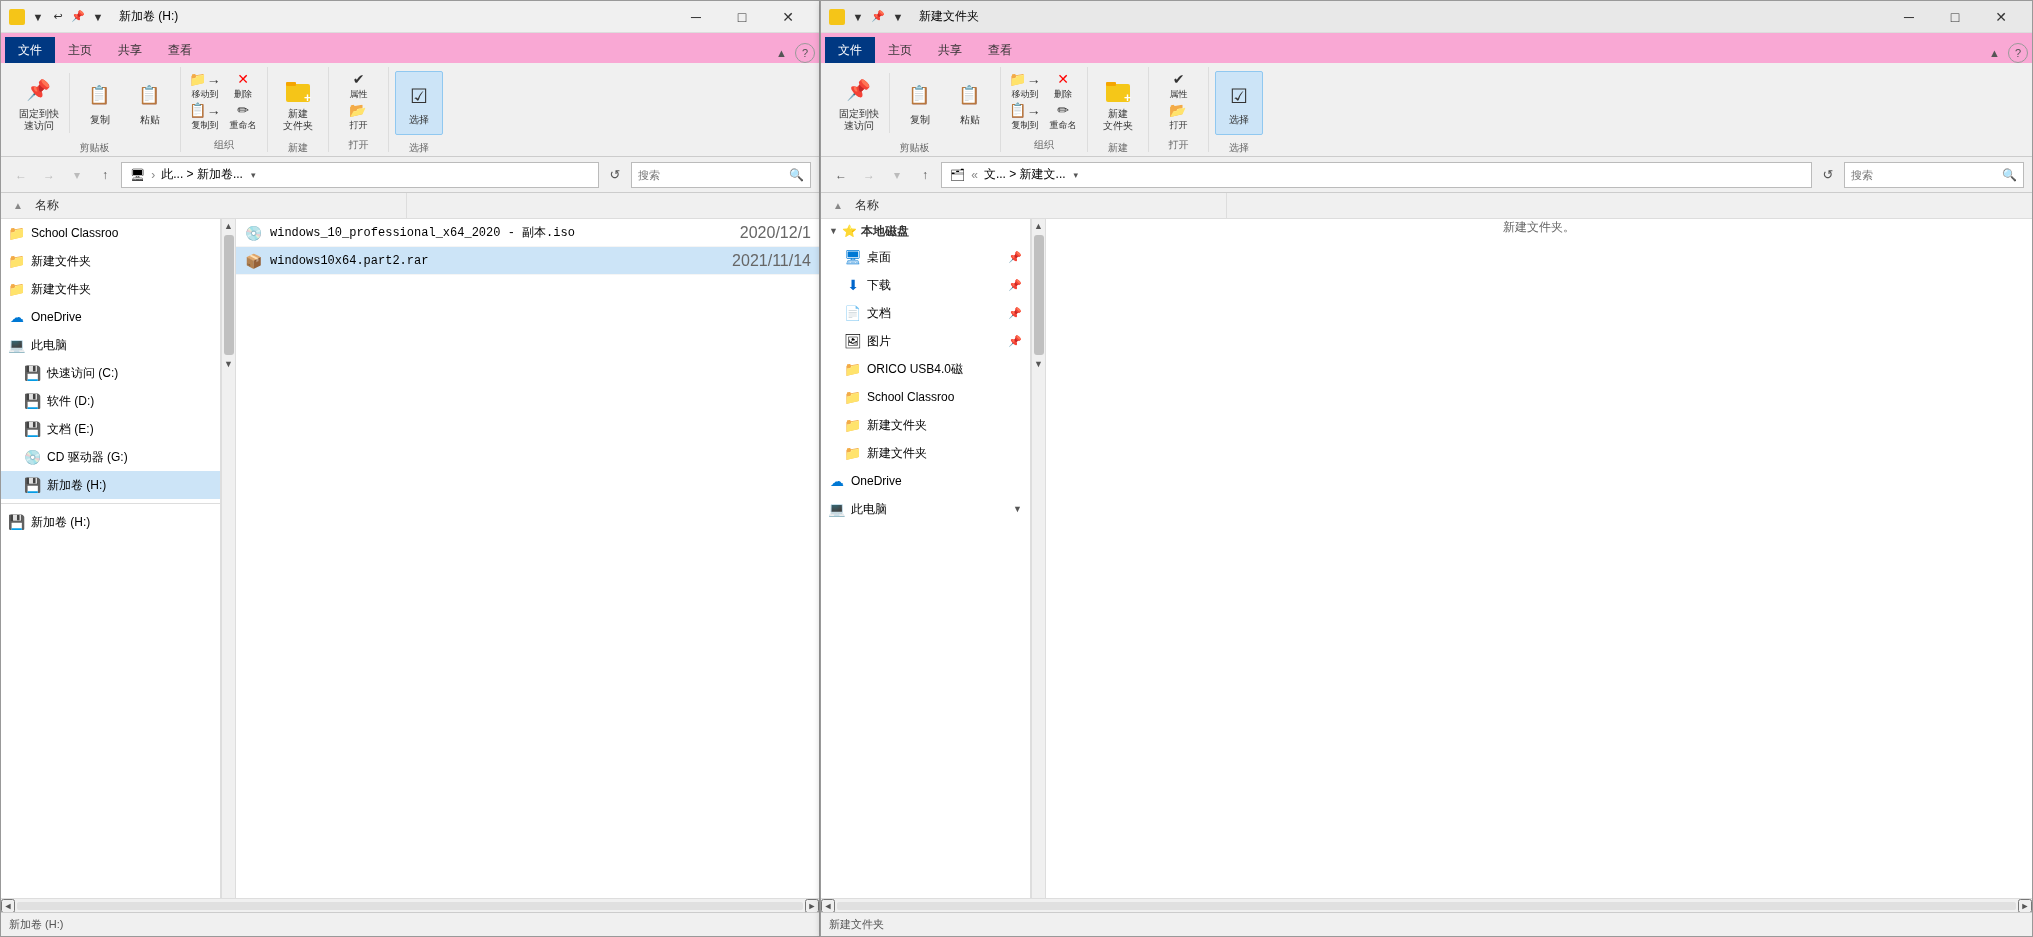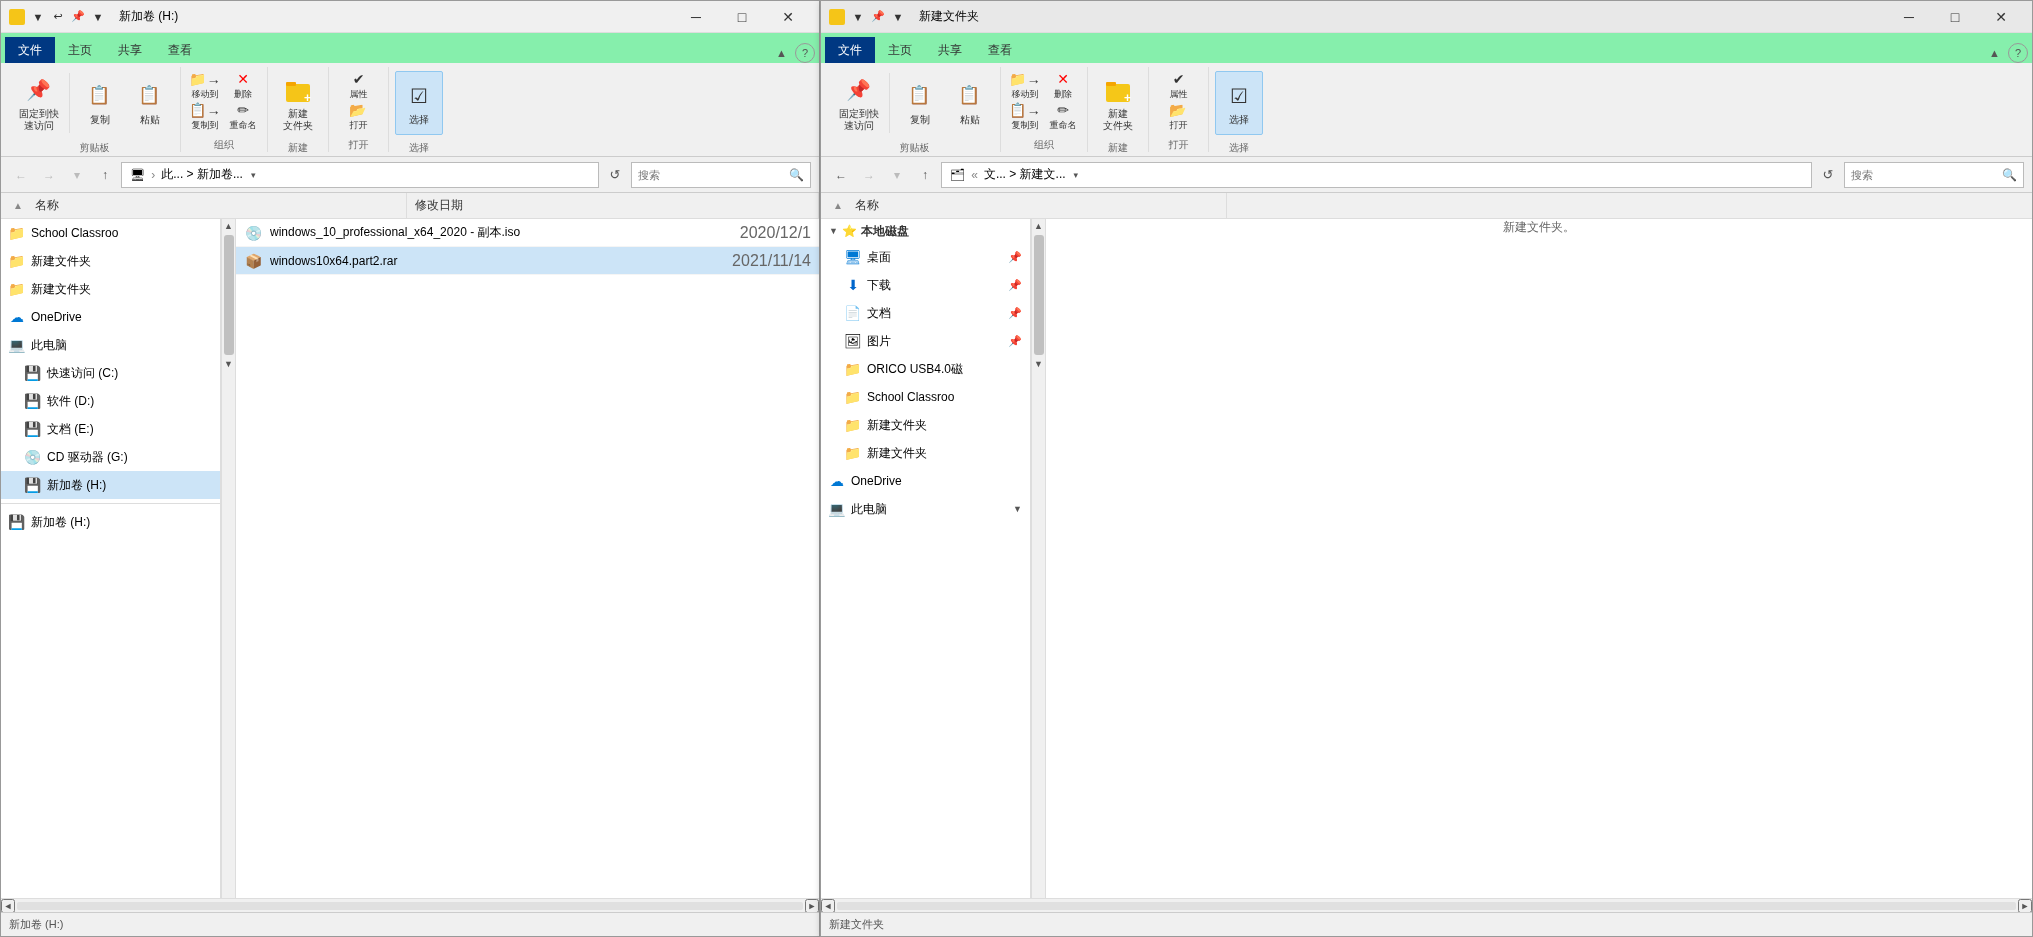--- a/index.html
+++ b/index.html
@@ -90,21 +90,21 @@
       border: none; background: transparent;
       display: flex; align-items: center; justify-content: center;
       cursor: pointer;
       font-size: 14px;
       color: #333;
     }
 
     
     .ribbon-tabs {
       height: 30px;
-      background: #86efac;
+      background: #f9a8d4;
       display: flex;
       align-items: flex-end;
       padding: 0 4px;
       flex-shrink: 0;
       border-bottom: none;
     }
 
     .ribbon-tab {
       height: 26px;
       padding: 0 12px;
@@ -375,20 +375,21 @@
       font-size: 14px;
       flex-shrink: 0;
       margin-right: 6px;
     }
 
     .file-item-name {
       flex: 1;
       overflow: hidden;
       text-overflow: ellipsis;
       white-space: nowrap;
+      font-family: Liberation Mono, monospace;
     }
 
     .file-item-date {
       width: 120px;
       color: #666;
       font-size: 16px;
       text-align: right;
     }
 
     
@@ -646,23 +647,20 @@
       <input class="search-input" placeholder="搜索" style="">
       <span>🔍</span>
     </div>
   </div>
 
   <div class="column-header">
     <span class="col-sort-arrow">▲</span>
     <div class="col-header-cell" style="width:380px">
       <span>名称</span>
     </div>
-    <div class="col-header-cell" style="flex:1">
-      <span>修改日期</span>
-    </div>
   </div>
 
   <div class="main-content">
 
     <div class="nav-pane-with-scroll">
       <div class="nav-pane">
 
         <div class="nav-item">
           <div class="nav-item-icon icon-folder">📁</div>
           <span>School Classroo</span>

